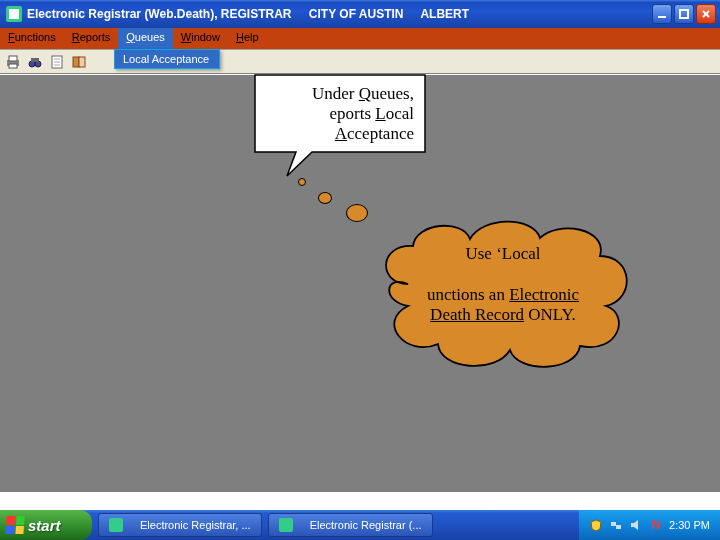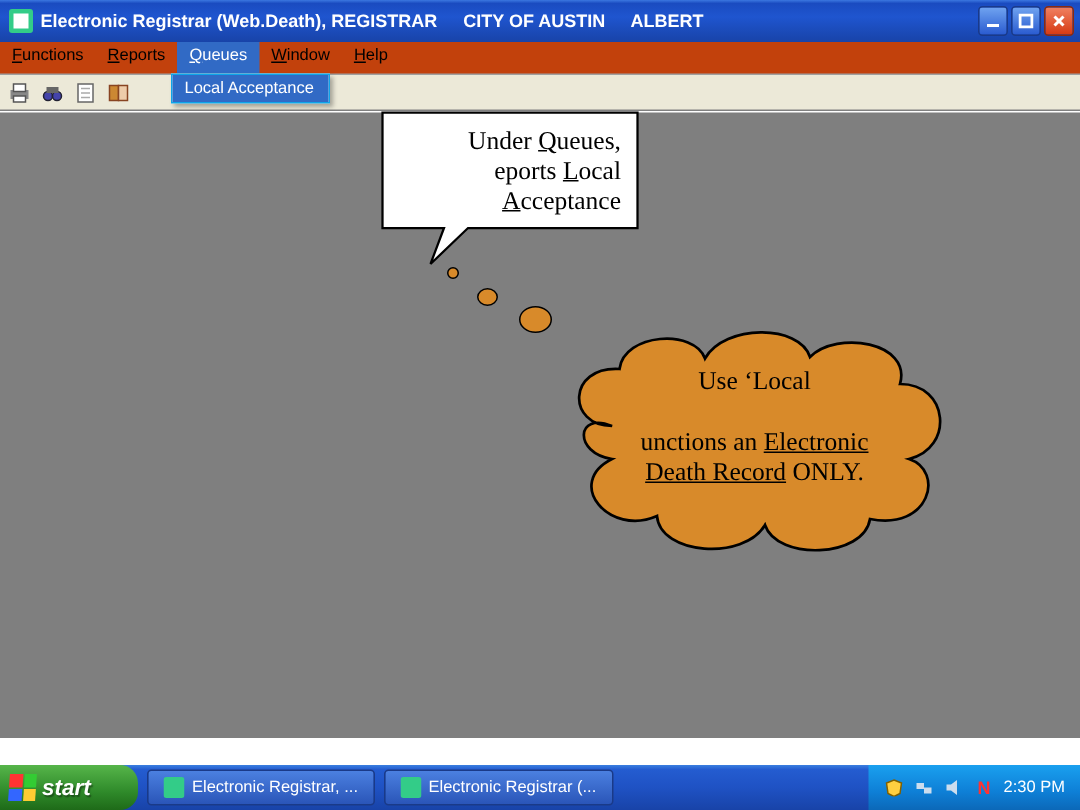--- a/index.html
+++ b/index.html
@@ -99,21 +99,21 @@
   .start-logo { width:18px; height:18px; display:grid; grid-template-columns:1fr 1fr; grid-template-rows:1fr 1fr; gap:1px; transform: skewX(-4deg); }
   .start-logo span:nth-child(1){background:#f33;}
   .start-logo span:nth-child(2){background:#3c3;}
   .start-logo span:nth-child(3){background:#36f;}
   .start-logo span:nth-child(4){background:#fc3;}
 
   .task-item {
     height: 24px; margin-left: 6px; padding: 0 10px;
     background: linear-gradient(#4b80e0,#2a55b8);
     border: 1px solid #1a3a88; border-radius: 3px;
-    display:flex; align-items:center; gap:5px;
+    display:flex; align-items:center; gap:17px;
     color:#fff; font-size:11px;
   }
   .task-item .ti-icon { width:14px; height:14px; }
 
   .tray {
     margin-left:auto; height:30px;
     background: linear-gradient(to bottom, #1aa0ef 0%, #0e7fd6 60%, #0b68b8 100%);
     display:flex; align-items:center; padding: 0 10px; gap:6px;
     color:#fff; font-size:11px;
   }

